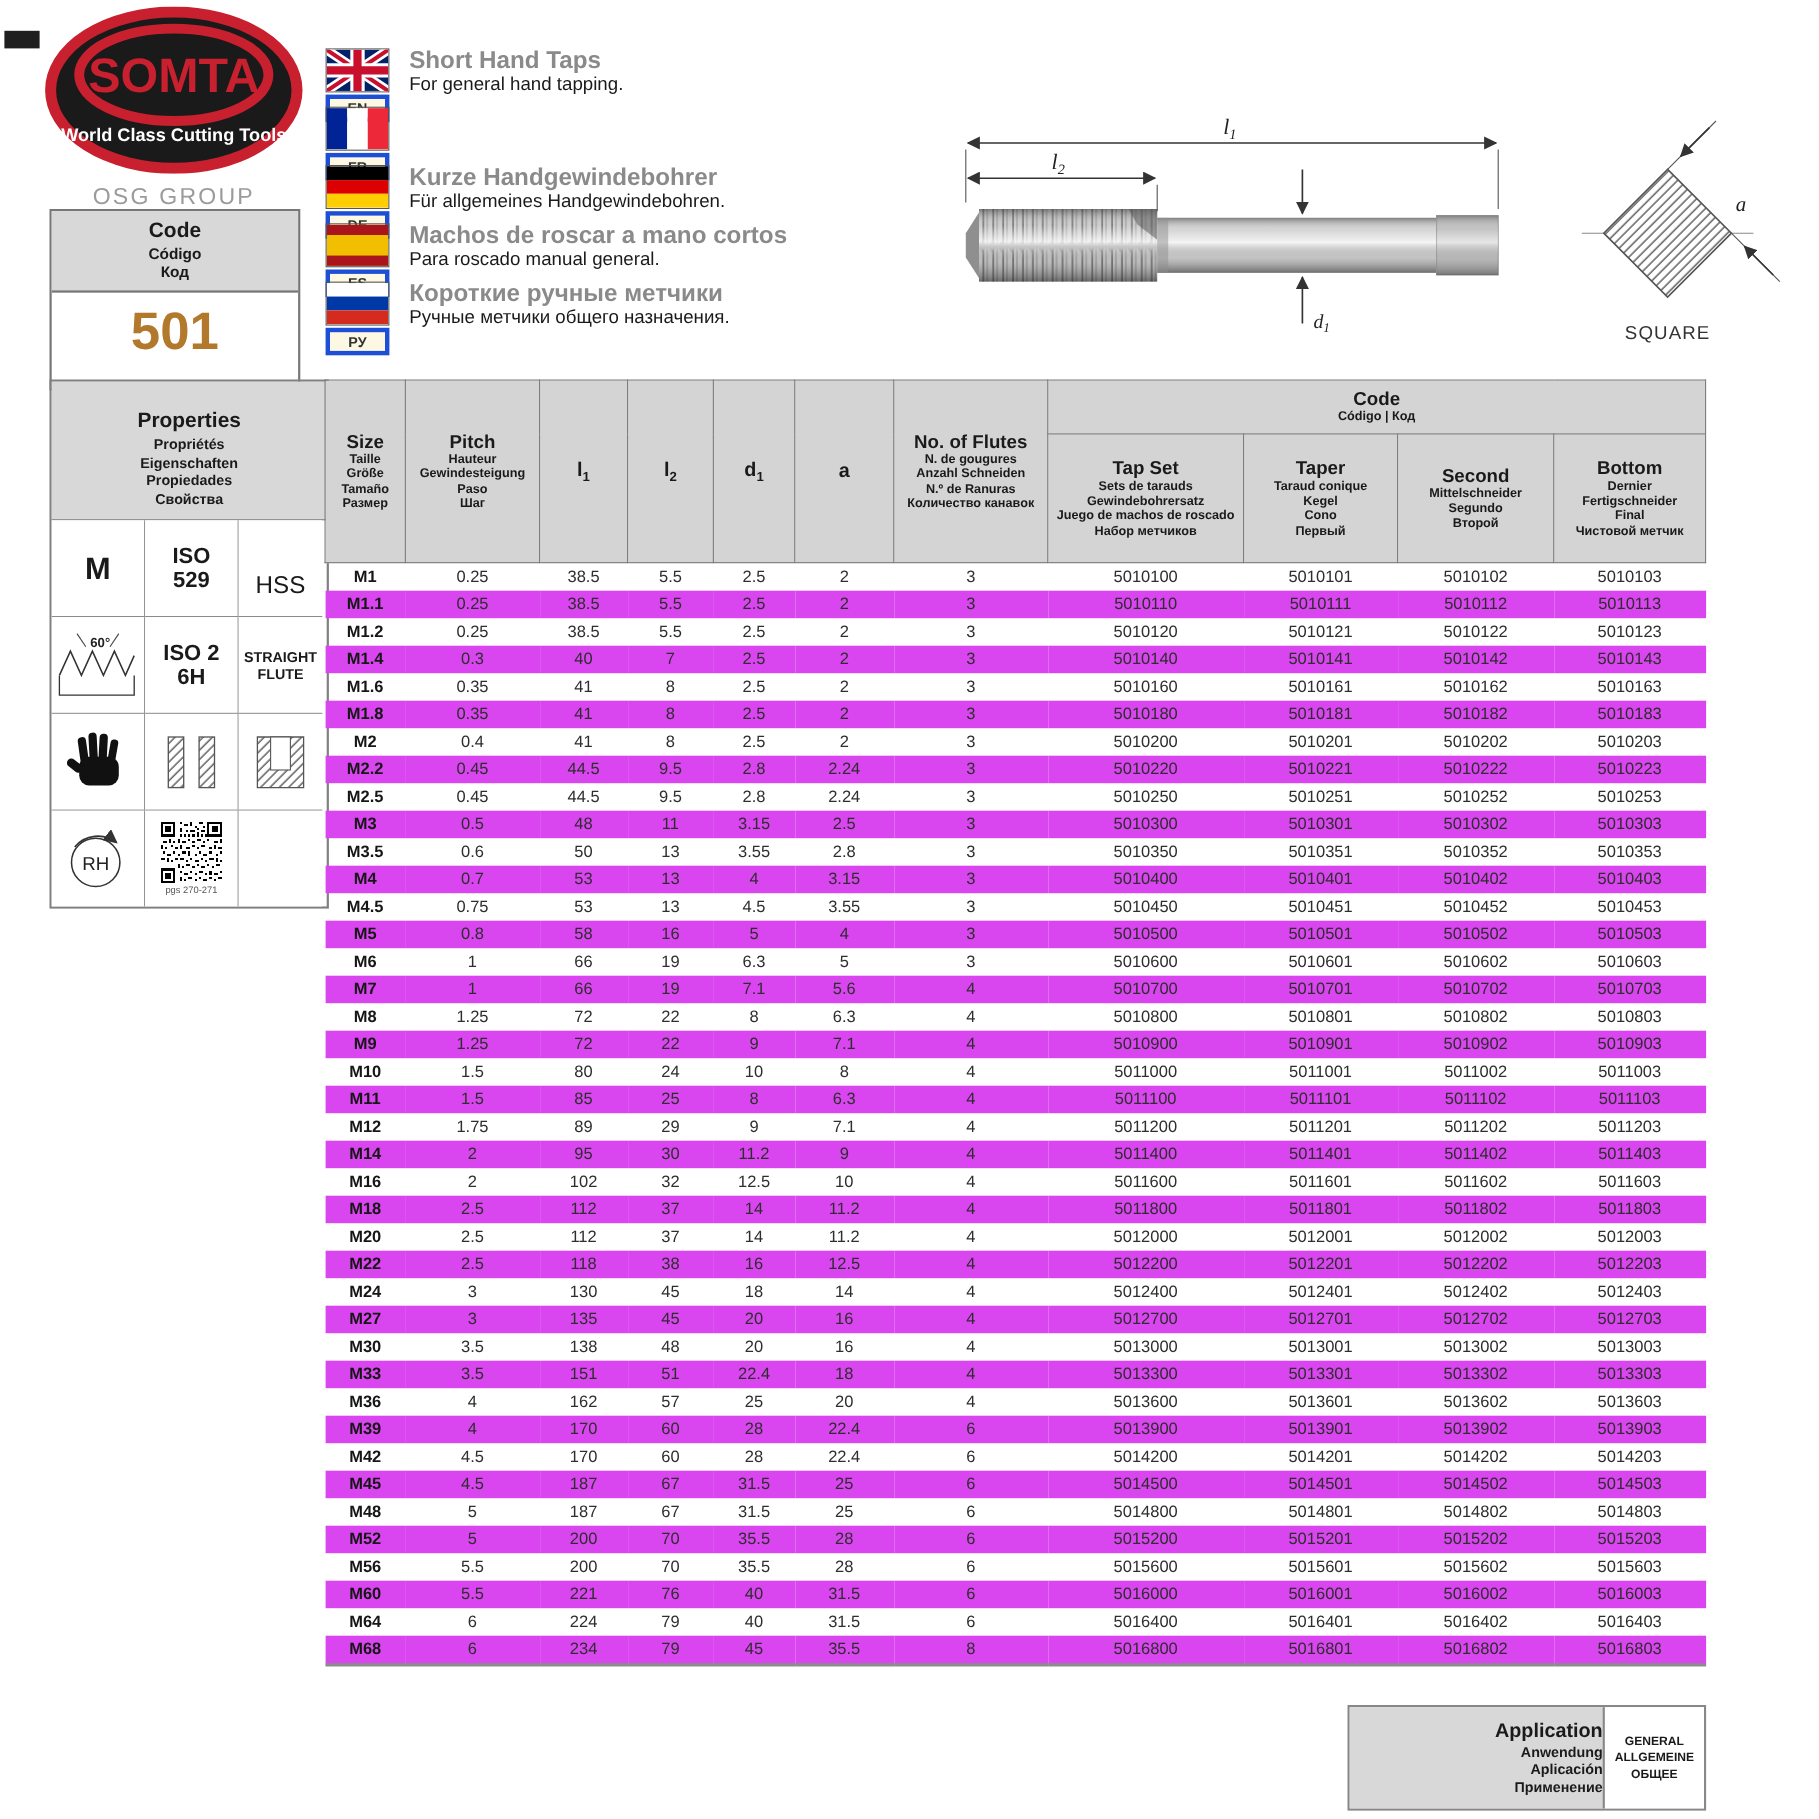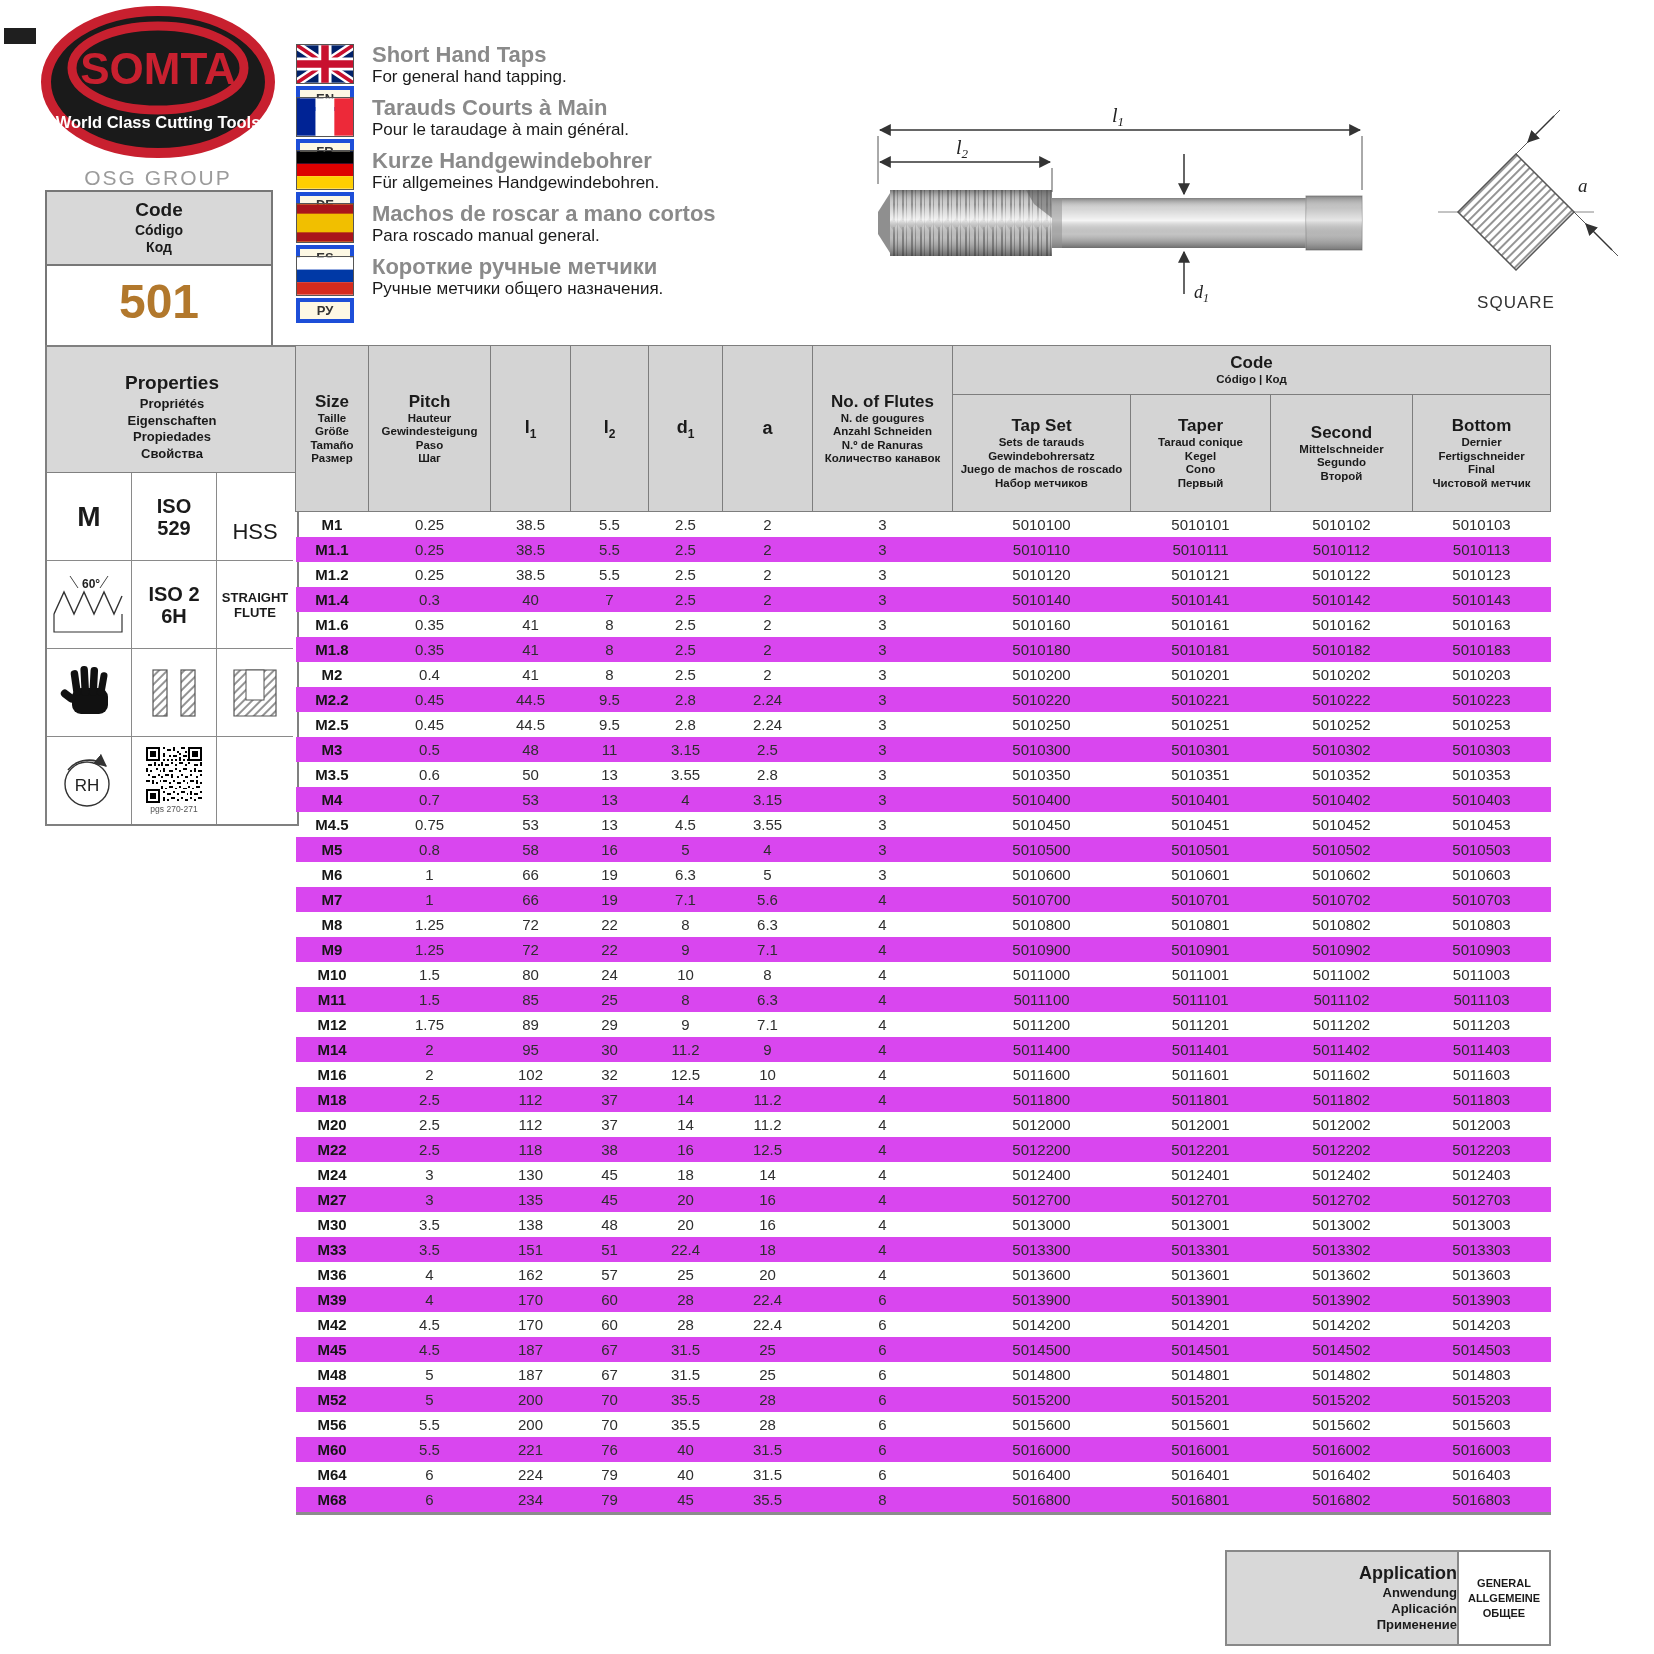--- a/index.html
+++ b/index.html
@@ -148,24 +148,20 @@
 
   <div class="lang-row" style="top:53px">
     <div class="flagbox">
       <svg width="56" height="38" viewBox="0 0 60 40">
         <rect width="20" height="40" fill="#002395"></rect>
           <rect x="20" width="20" height="40" fill="#fff"></rect>
           <rect x="40" width="20" height="40" fill="#ED2939"></rect>
       </svg>
       <div class="flag-label">FR</div>
     </div>
-    <div class="lang-text">
-      <div class="lang-title">Tarauds Courts à Main</div>
-      <div class="lang-sub">Pour le taraudage à main général.</div>
-    </div>
   </div>
 
   <div class="lang-row" style="top:106px">
     <div class="flagbox">
       <svg width="56" height="38" viewBox="0 0 60 40">
         <rect width="60" height="13.3" fill="#000"></rect>
           <rect y="13.3" width="60" height="13.3" fill="#DD0000"></rect>
           <rect y="26.6" width="60" height="13.4" fill="#FFCE00"></rect>
       </svg>
       <div class="flag-label">DE</div>

